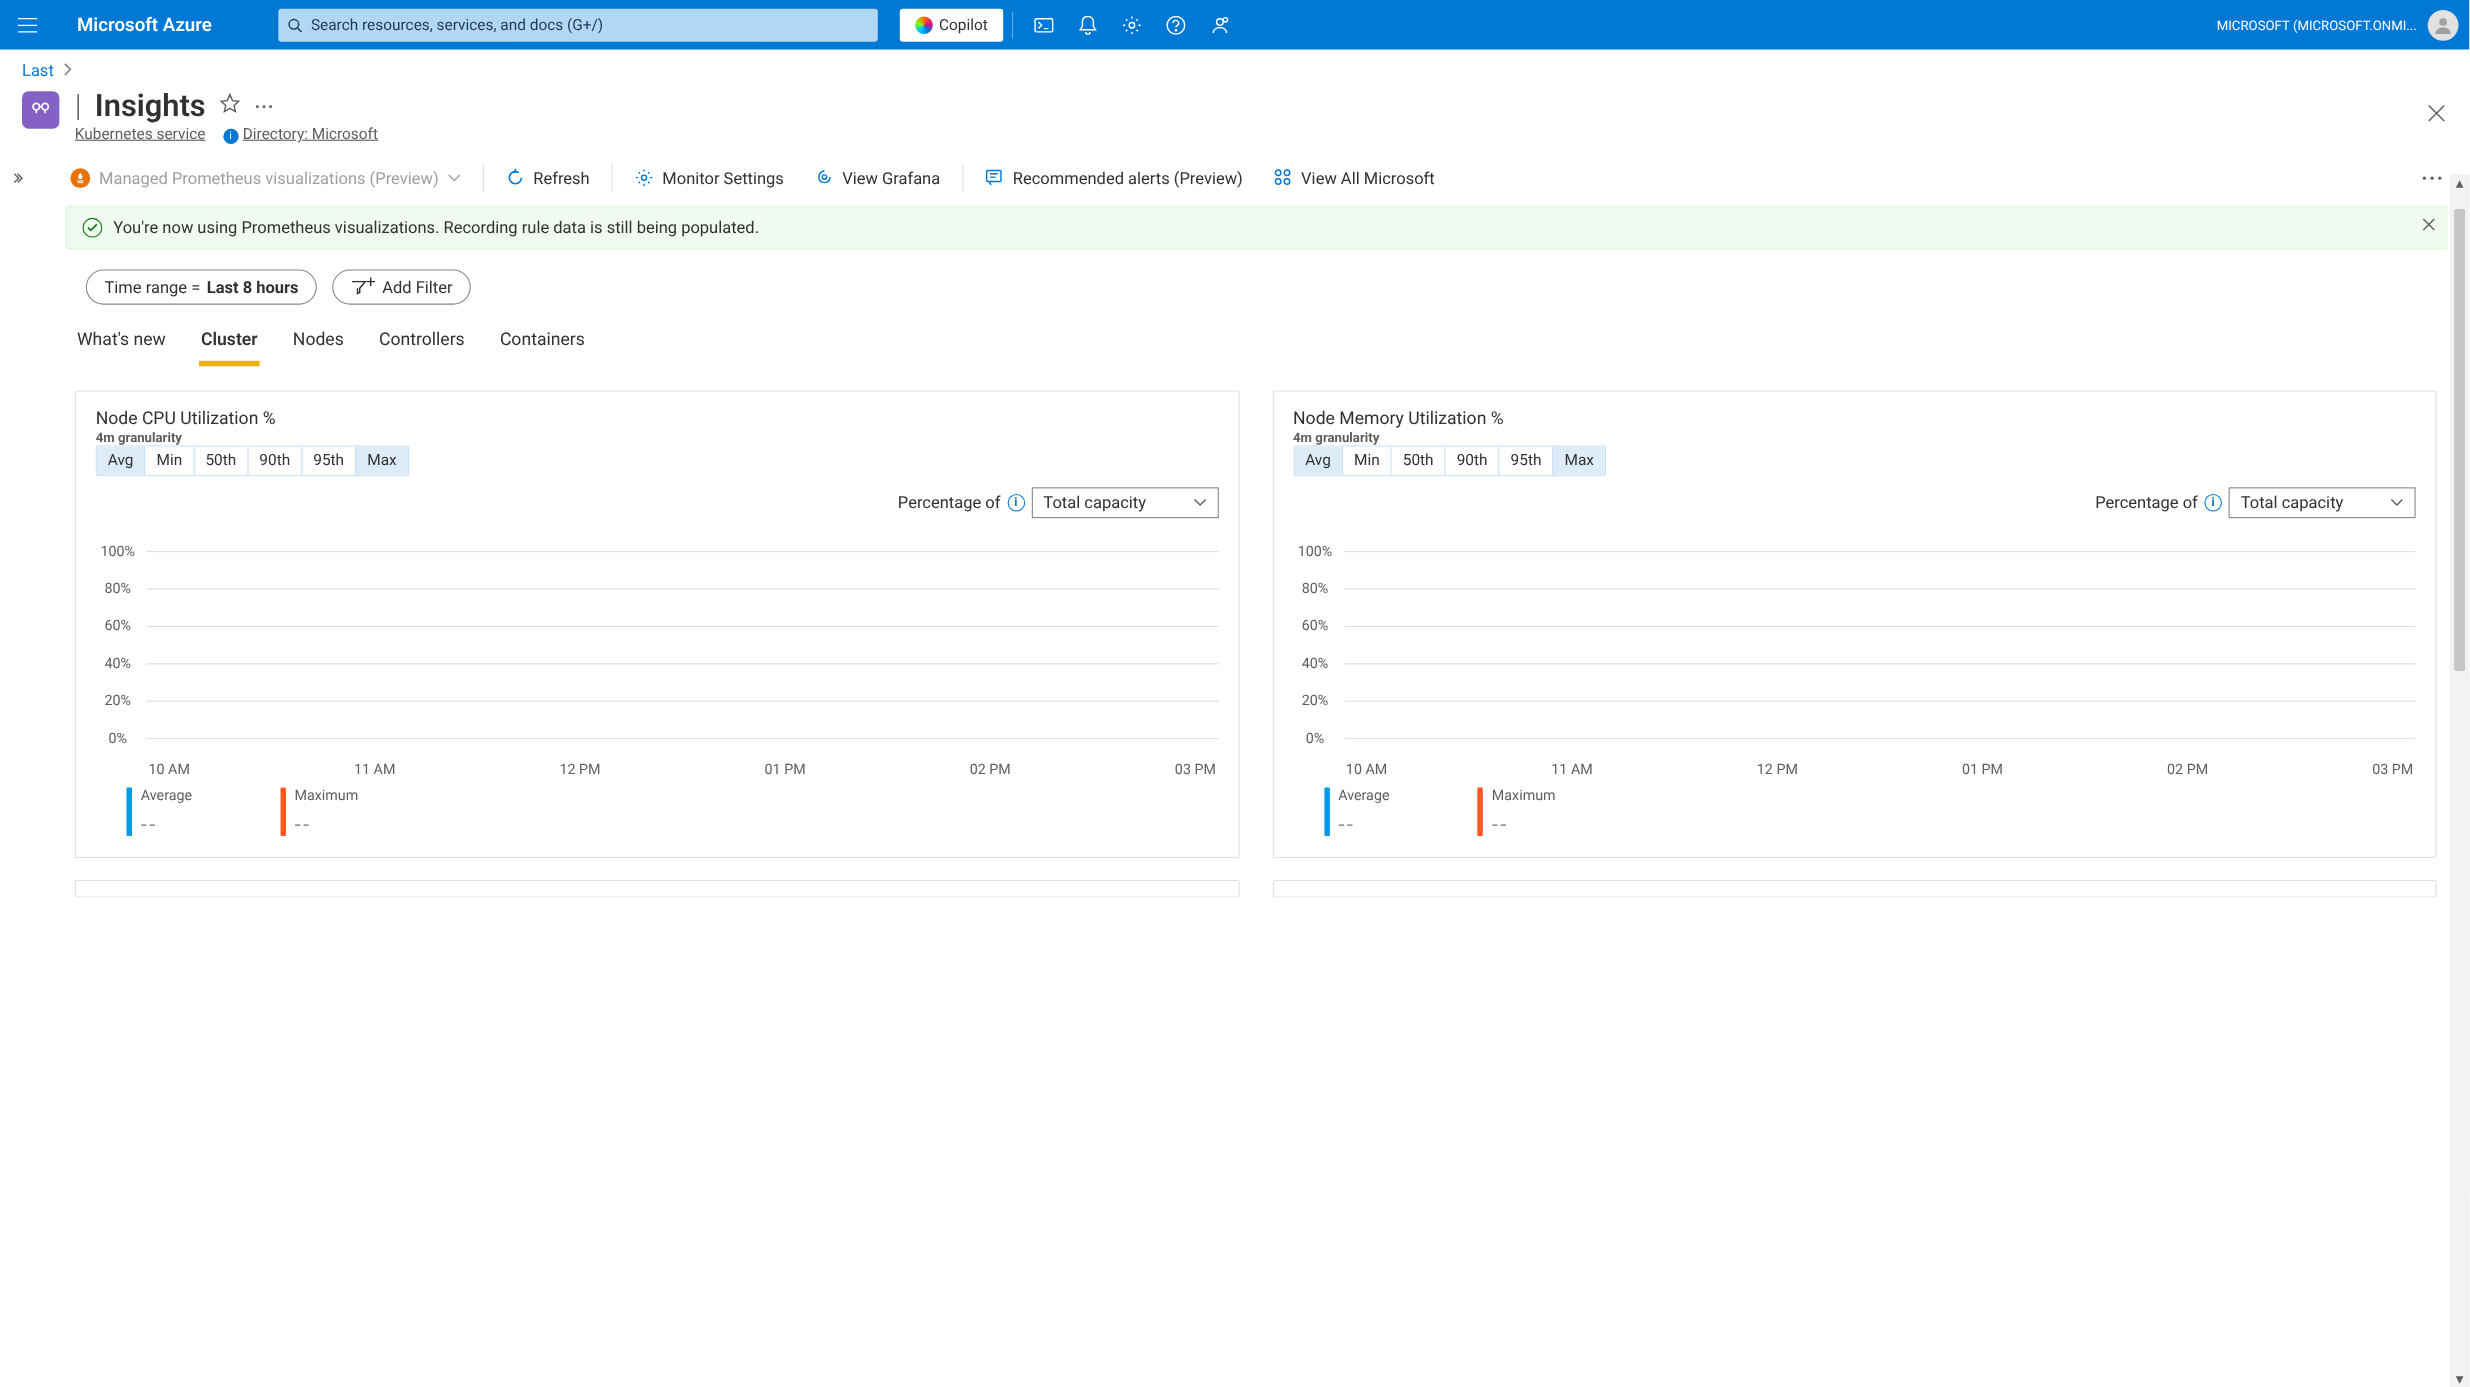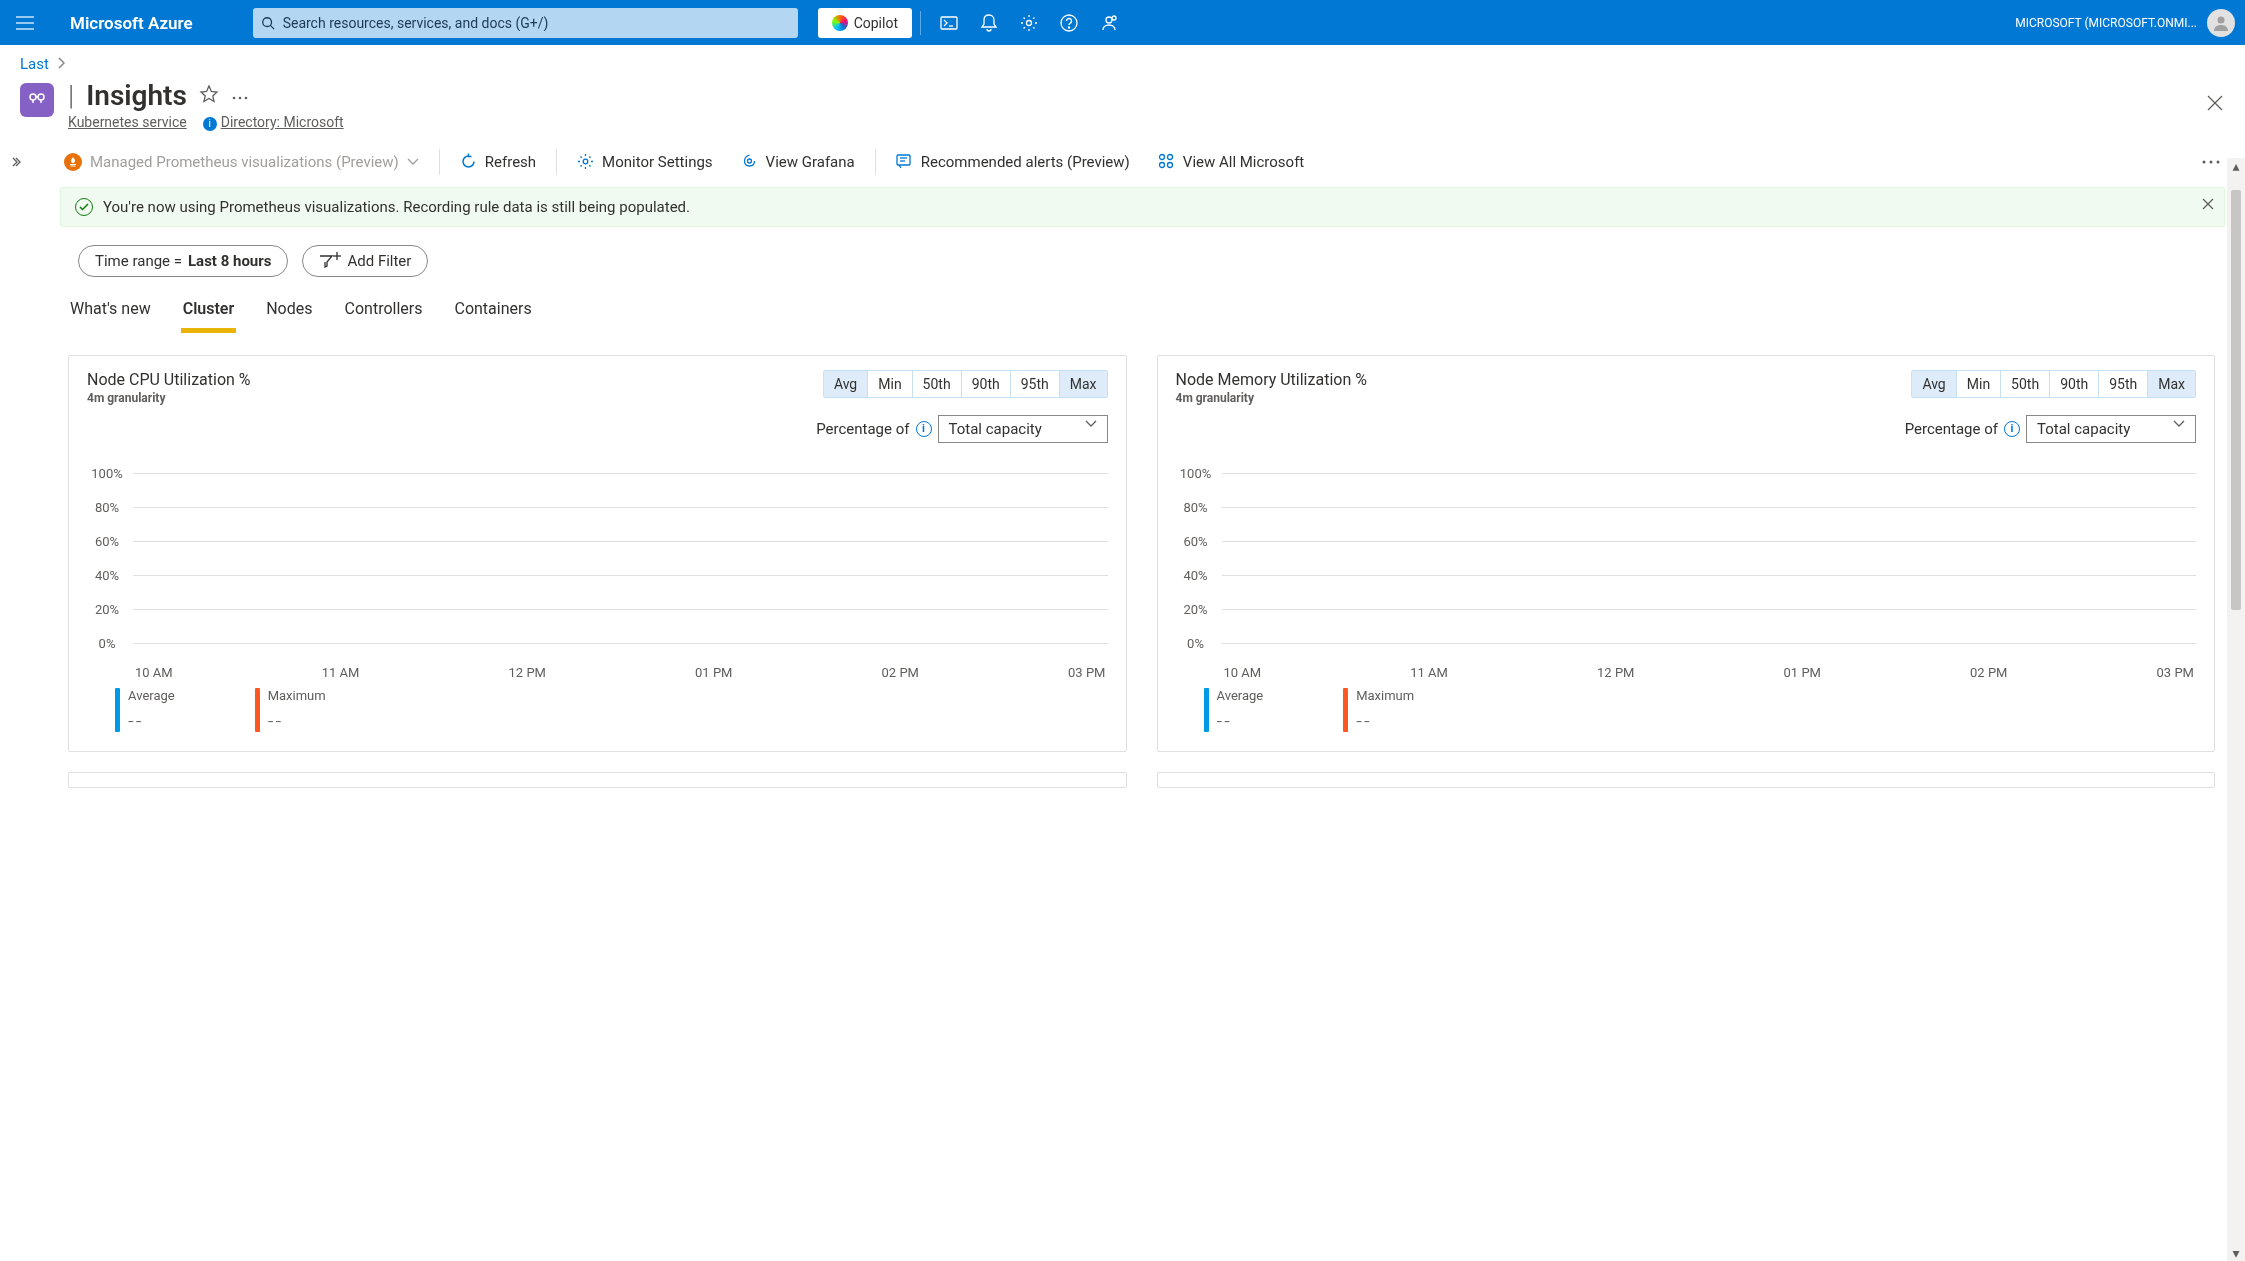--- a/index.html
+++ b/index.html
@@ -56,30 +56,30 @@
   .pill .b{font-weight:700;}
 
   
   .tabs{margin:18px 0 0 68px;display:flex;gap:28px;font-size:16px;}
   .tab{padding:4px 2px 10px 2px;cursor:pointer;color:#323130;}
   .tab.active{font-weight:600;border-bottom:5px solid #eab308;color:#323130;}
 
   
   .cards{margin:22px 0 0 68px;display:flex;gap:30px;padding-right:30px;}
   .card{flex:1;border:1px solid #e1dfdd;border-radius:2px;padding:14px 18px 18px 18px;min-width:0;}
-  .card-head{display:flex;justify-content:space-between;align-items:flex-start;}
+  .card-head{display:flex;justify-content:space-between;align-items:flex-start;flex-direction:column;}
   .card-title{font-size:16px;}
   .card-sub{font-size:12px;font-weight:700;color:#605e5c;margin-top:2px;}
   .segbtns{display:flex;border:1px solid #c7e0f4;border-radius:2px;overflow:hidden;}
   .segbtn{padding:5px 10px;font-size:14px;cursor:pointer;border-left:1px solid #c7e0f4;}
   .segbtn:first-child{border-left:none;}
   .segbtn.sel{background:#deecf9;}
   .pct-row{display:flex;justify-content:flex-end;align-items:center;gap:6px;margin-top:10px;font-size:15px;}
   .info-o{width:16px;height:16px;border:1.5px solid #0078d4;color:#0078d4;border-radius:50%;display:inline-flex;align-items:center;justify-content:center;font-size:11px;font-weight:bold;}
-  .dropdown{border:1px solid #8a8886;padding:4px 10px;min-width:170px;display:flex;justify-content:space-between;cursor:pointer;}
+  .dropdown{border:1px solid #8a8886;padding:4px 10px;min-width:170px;display:flex;justify-content:space-between;align-items:center;cursor:pointer;}
 
   
   .chart{margin-top:14px;}
   .y-tick{display:flex;align-items:center;height:34px;}
   .y-lab{width:46px;text-align:center;font-size:13px;padding-right:6px;color:#605e5c;}
   .grid{flex:1;border-top:1px solid #e1dfdd;}
   .x-axis{display:flex;margin-left:46px;justify-content:space-between;font-size:13px;color:#605e5c;margin-top:4px;padding:0 2px;}
   .legend{display:flex;gap:80px;margin-top:8px;margin-left:28px;}
   .leg{display:flex;gap:8px;align-items:flex-start;}
   .leg-bar{width:5px;height:44px;border-radius:1px;}

